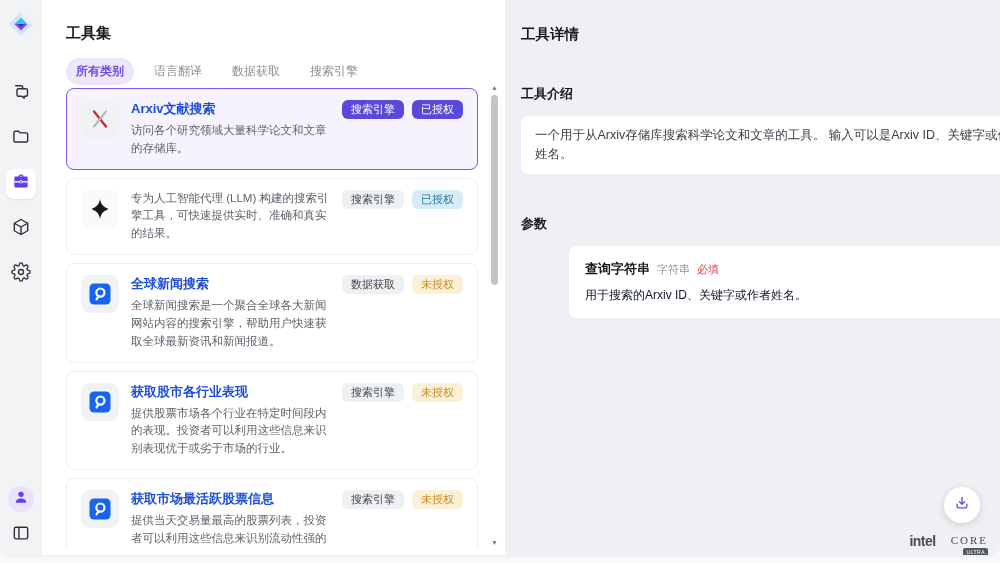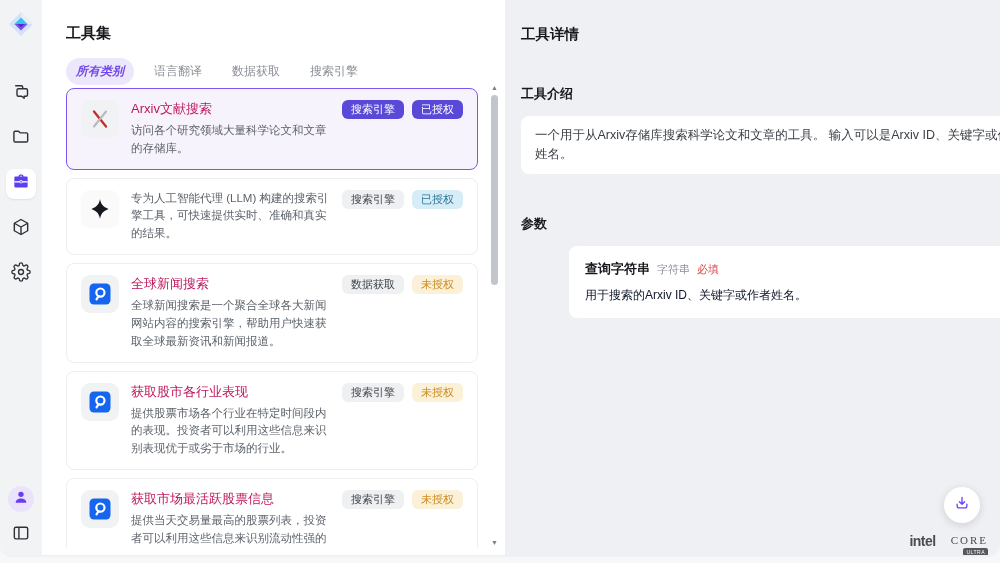--- a/index.html
+++ b/index.html
@@ -17,29 +17,29 @@
   .rail-bottom { display:flex; flex-direction:column; align-items:center; gap:11px; margin-bottom:12px; }
   .avatar { width:26px; height:26px; border-radius:50%; background:#eae3fb; display:flex; align-items:center; justify-content:center; cursor:pointer; }
   .avatar svg { width:16px; height:16px; }
   .toggle-icon { width:20px; height:20px; cursor:pointer; }
 
   
   .tools-panel { position:absolute; top:0; left:42px; width:463px; height:100%; background:#fff; }
   .tools-title { position:absolute; top:24px; left:24px; font-size:15px; font-weight:700; color:#17191d; }
   .tabs { position:absolute; top:58px; left:24px; display:flex; align-items:center; gap:10px; }
   .tab { font-size:12px; color:#8b9097; padding:5px 10px; border-radius:14px; cursor:pointer; white-space:nowrap; }
-  .tab.active { background:#ede7fb; color:#7049e8; font-weight:600;font-style:italic; }
+  .tab.active { background:#ede7fb; color:#7049e8; font-weight:600; }
 
   .tool-list { position:absolute; top:88px; left:24px; width:412px; height:460px; overflow:hidden; }
   .card { display:flex; gap:12px; padding:11px 14px; border:1px solid #eceef1; border-radius:8px; background:#fff; margin-bottom:8px; cursor:pointer; }
   .card.selected { border:1.5px solid #7e57f2; background:#f7f3fd; }
   .tool-icon-wrap { width:38px; height:38px; border-radius:9px; background:#f1f2f4; display:flex; align-items:center; justify-content:center; flex:0 0 auto; }
   .tool-icon-wrap svg { width:24px; height:24px; }
   .tool-body { flex:1 1 auto; min-width:0; }
-  .tool-title { font-size:13px; font-weight:400; color:#be185d; margin-bottom:4px; }
+  .tool-title { font-size:13px; font-weight:700; color:#1d4ed8; margin-bottom:4px; }
   .tool-desc { font-size:11.5px; line-height:1.55; color:#5d636b; max-width:250px; }
   .tool-badges { display:flex; gap:8px; flex:0 0 auto; align-items:flex-start; }
   .badge { font-size:11px; padding:4px 9px; border-radius:6px; white-space:nowrap; line-height:1; }
   .badge-indigo { background:#5a48d8; color:#fff; }
   .badge-gray { background:#eef0f2; color:#3f444b; }
   .badge-cyan { background:#d6edf8; color:#2e7795; }
   .badge-yellow { background:#fbf1d8; color:#cf8b22; }
 
   
   .vscroll { position:absolute; top:84px; left:448px; width:10px; height:462px; }

